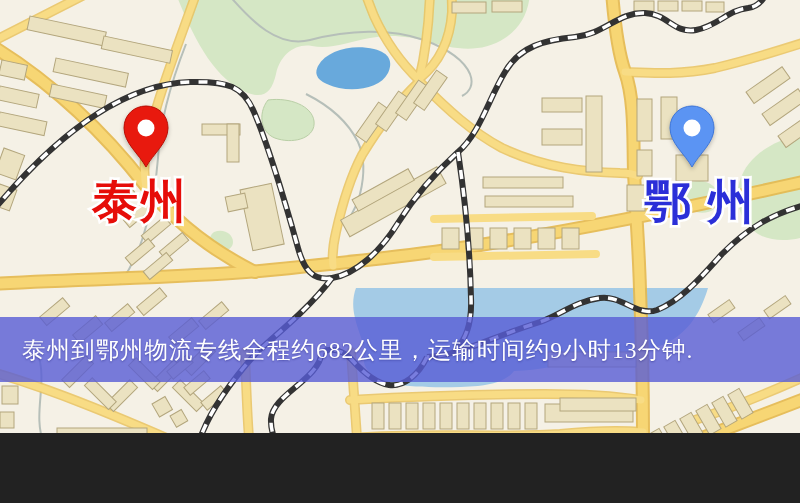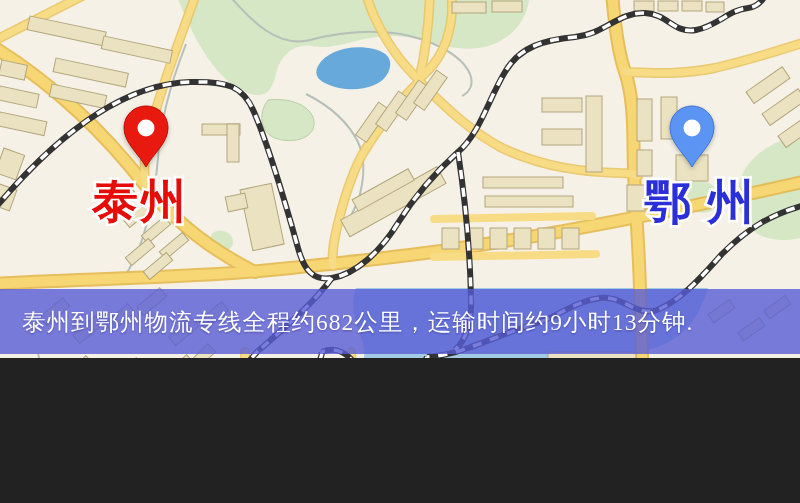--- a/index.html
+++ b/index.html
@@ -1,16 +1,16 @@
 <!DOCTYPE html>
 <html><head>
 <meta charset="utf-8">
 <style>
   html,body{margin:0;padding:0;background:#222;}
-  .stage{position:relative;width:800px;height:358px;overflow:hidden;
+  .stage{position:relative;width:800px;height:433px;overflow:hidden;
          font-family:"Liberation Sans","DejaVu Sans",sans-serif;background:#f5f1e6;}
   .stage svg.map{position:absolute;left:0;top:0;}
   .banner{position:absolute;left:0;top:289px;width:800px;height:65px;
           display:flex;align-items:center;box-sizing:border-box;padding-left:22px;}
   .banner span{color:#fff;font-size:23.5px;letter-spacing:1px;white-space:nowrap;
           font-family:"Liberation Serif","DejaVu Serif",serif;
           text-shadow:0 1px 2px rgba(30,30,120,.45);}
   .pin{position:absolute;filter:drop-shadow(0 2px 2px rgba(0,0,0,.25));}
   .lbl{position:absolute;overflow:visible;}
   .lbl text{font-family:"Liberation Serif","DejaVu Serif",serif;font-weight:bold;
@@ -247,17 +247,17 @@
   </svg>
 
   <svg class="lbl" style="left:84px;top:170px;" width="220" height="62">
     <text x="8" y="47" font-size="46" letter-spacing="2" fill="#e60d09">泰州</text>
   </svg>
 
   <svg class="lbl" style="left:638px;top:172px;" width="220" height="62">
     <text x="6" y="46" font-size="47" letter-spacing="16" fill="#2b2fd8">鄂州</text>
   </svg>
 
-  <div class="banner" style="background: rgba(88, 92, 214, 0.8);">
+  <div class="banner" style="background: rgba(88, 92, 214, 0.8); margin-top: 28px;">
     <span style="color: rgb(255, 255, 255);">泰州到鄂州物流专线全程约682公里，运输时间约9小时13分钟.</span>
   </div>
 
 </div>
 
 </body></html>

